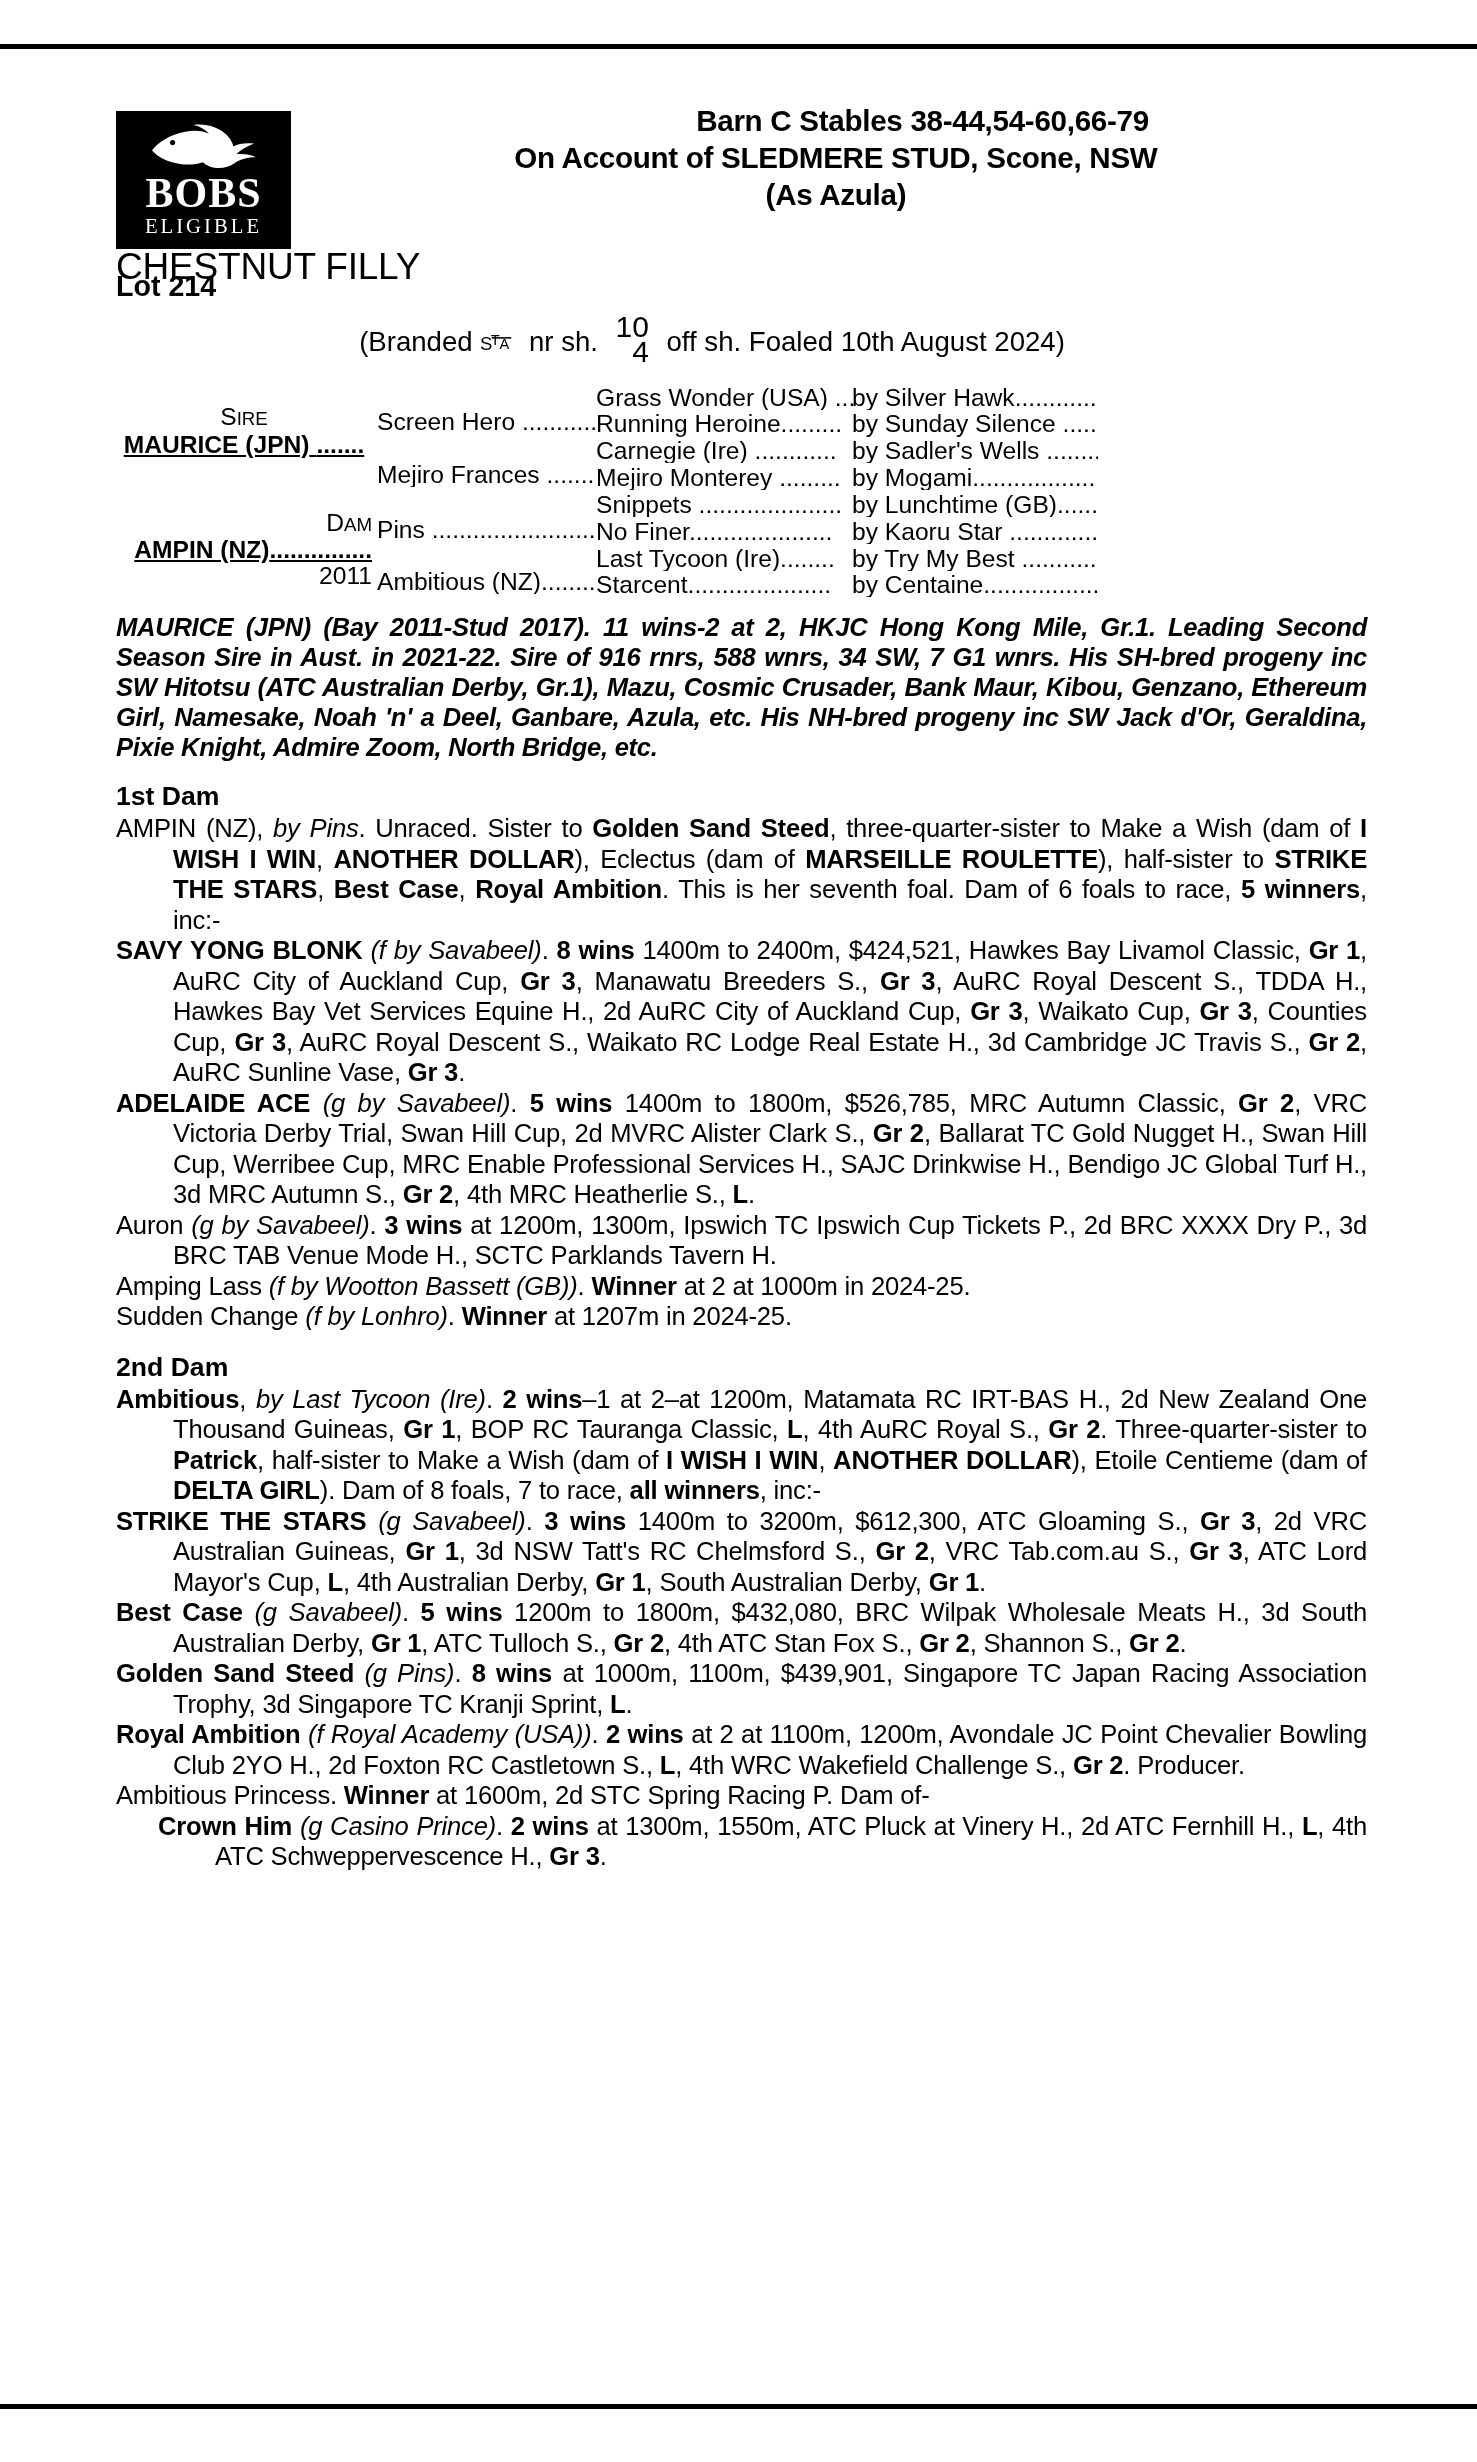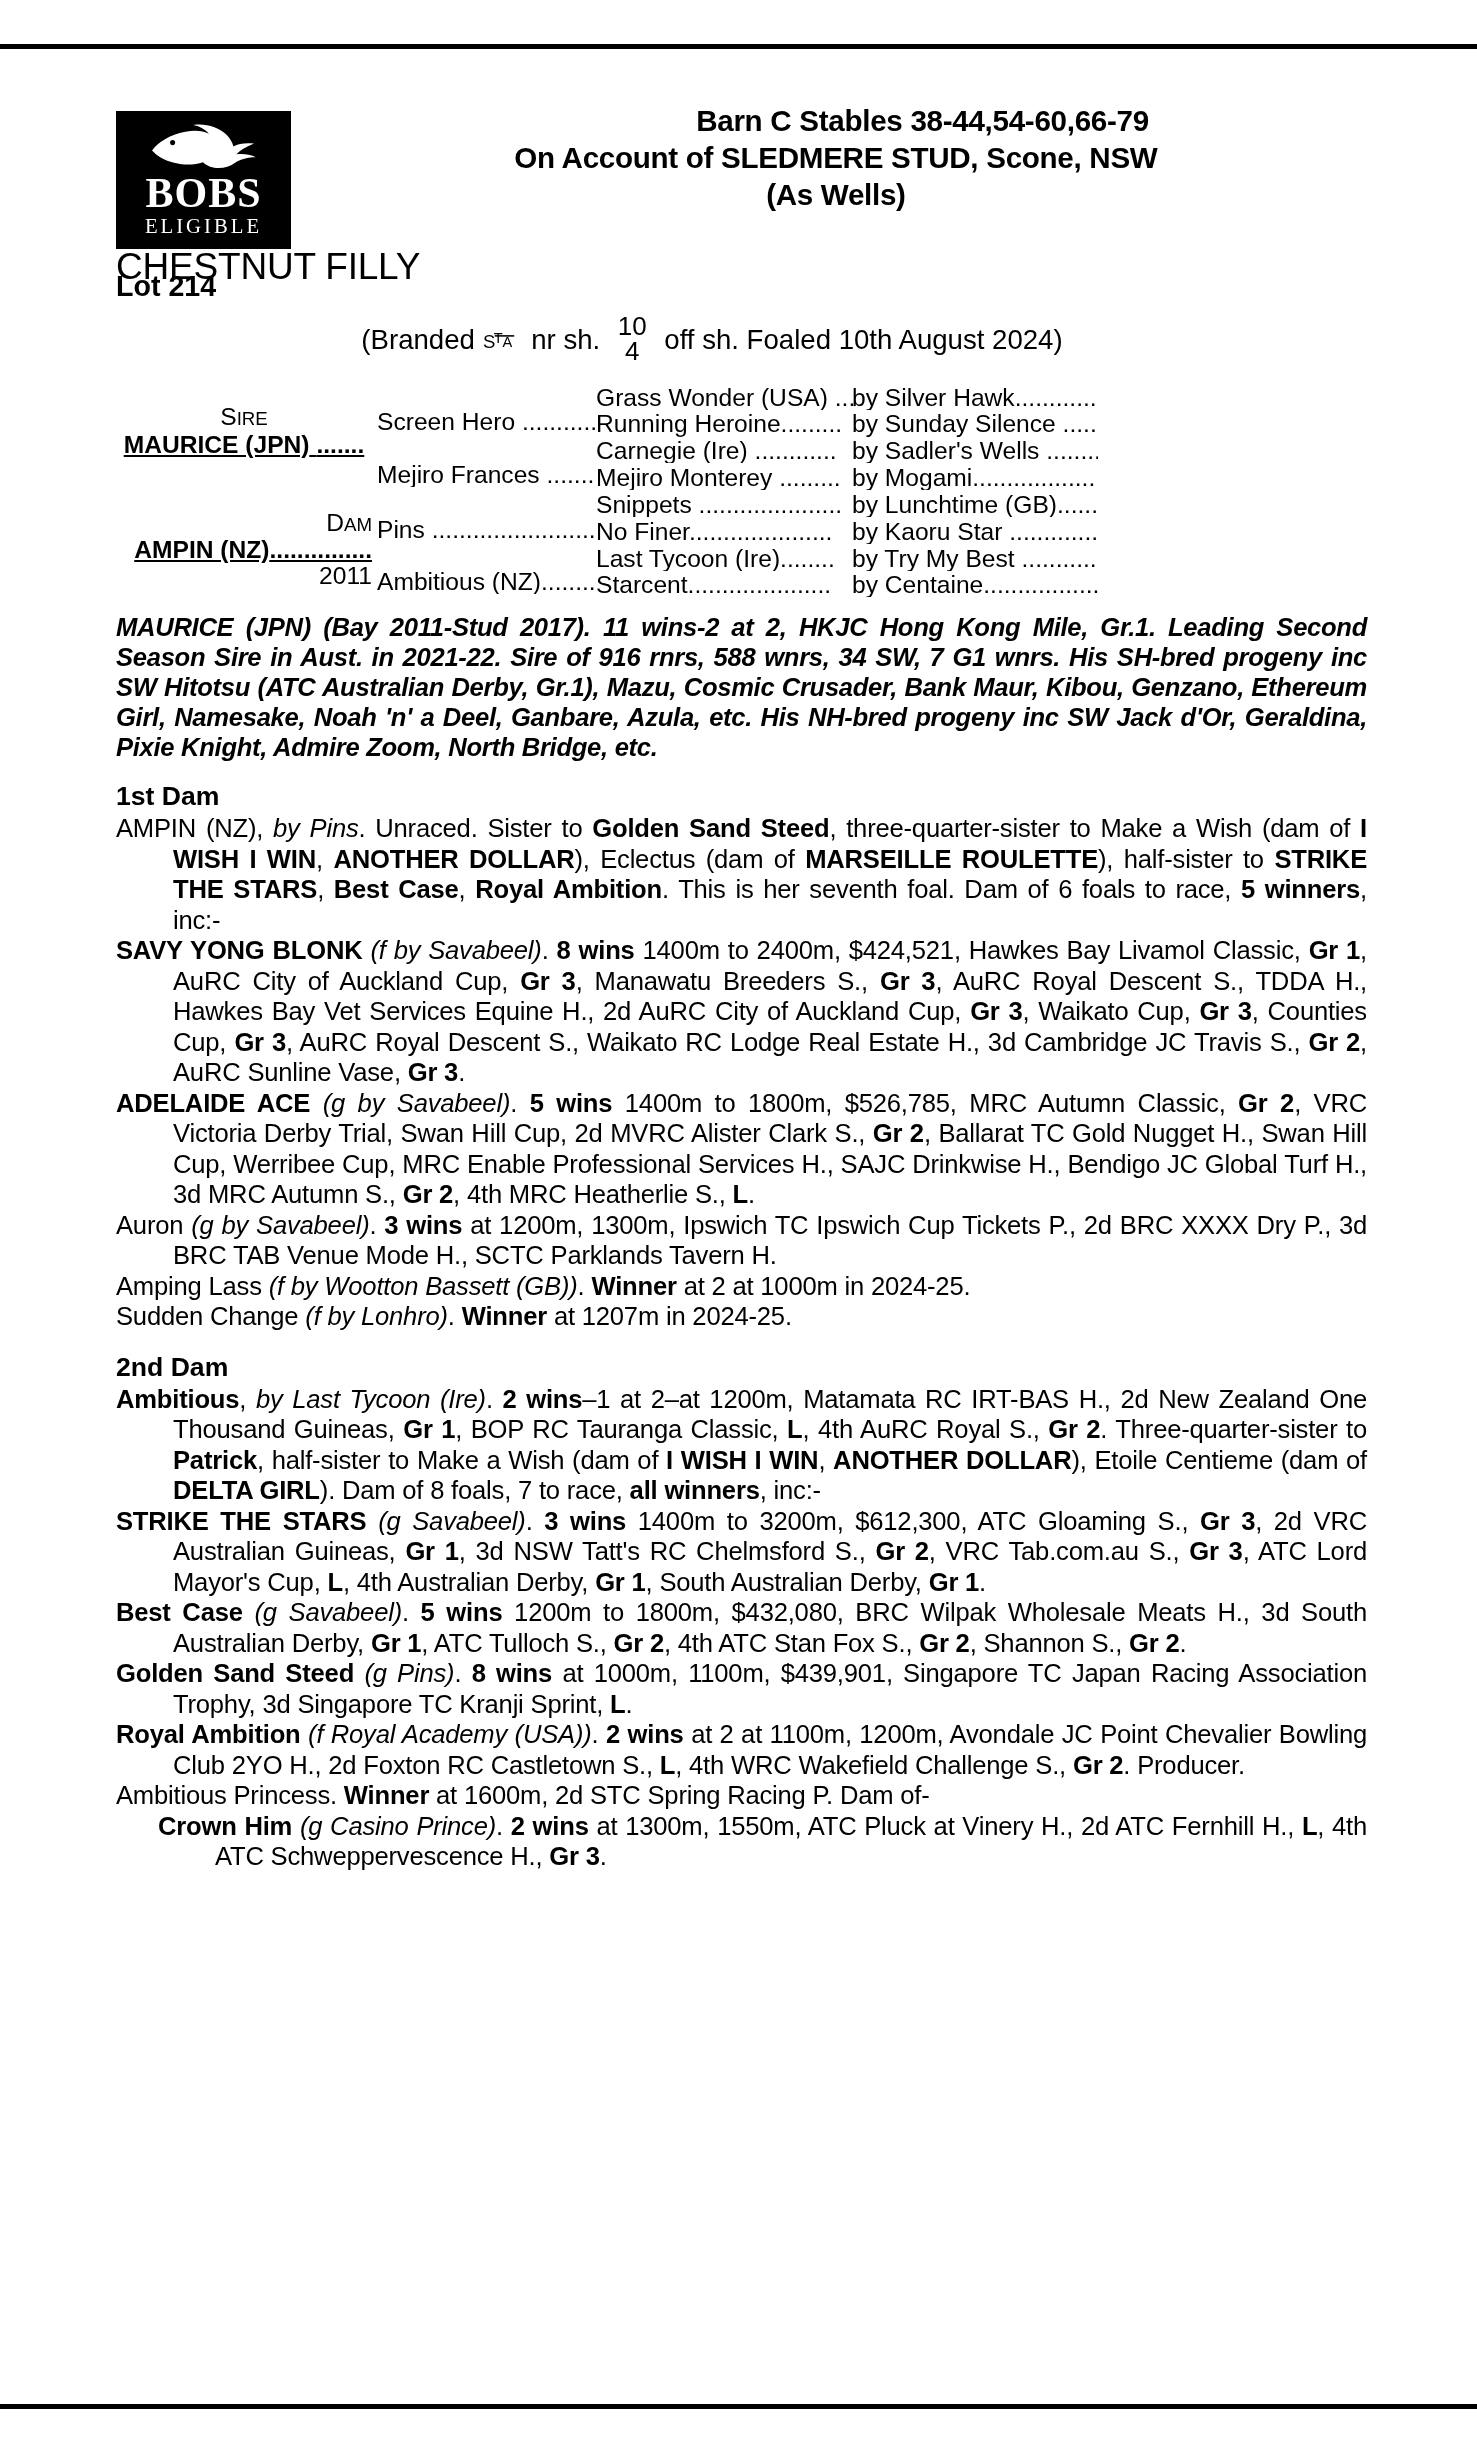--- a/index.html
+++ b/index.html
@@ -119,24 +119,24 @@
   }
   .brandmark {
     display: inline-block;
     position: relative;
     width: 41px;
     height: 25.6px;
     vertical-align: -3.9px;
   }
   .frac {
     display: inline-block;
-    text-align: center;
+    text-align: right;
     vertical-align: -11.8px;
     line-height: 25.6px;
-    font-size: 26px;
+    font-size: 30px;
     margin: 0 9.9px;
   }
   .frac .num { display: block; }
   .frac .den { display: block; }
 
   
   .ped {
     position: relative;
     margin-top: 19.7px;
     height: 219px;
@@ -227,21 +227,21 @@
           <path fill="#ffffff" d="M64,30 C72,28 82,28 90,30 C82,31 74,32 66,34 Z"></path>
           <circle cx="33" cy="22" r="2.6" fill="#000000"></circle>
         </svg>
         <div class="logo-bobs">BOBS</div>
         <div class="logo-elig">ELIGIBLE</div>
       </div>
 
       <div class="headtext">
         <div class="headline-1">Barn C Stables 38-44,54-60,66-79</div>
         <div class="headline-2">On Account of SLEDMERE STUD, Scone, NSW</div>
-        <div class="headline-3">(As Wells)</div>
+        <div class="headline-3">(As Azula)</div>
       </div>
     </div>
 
     <div class="titlerow">
       <div class="lotno">Lot 214</div>
       <div class="colourname">CHESTNUT FILLY</div>
     </div>
 
     <div class="brandline">
       <span>(Branded</span>

